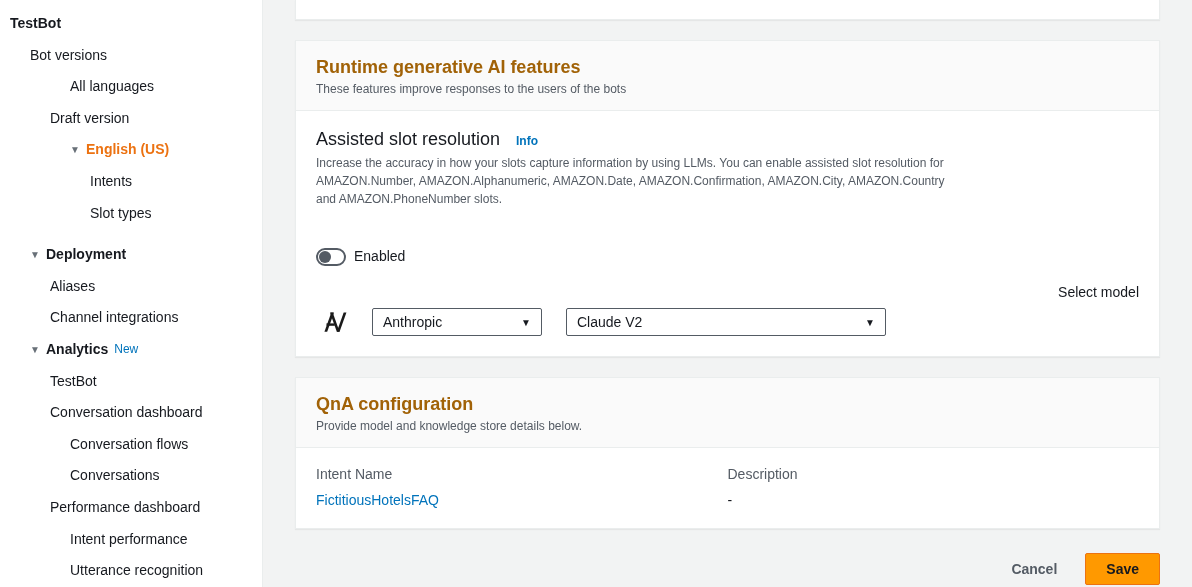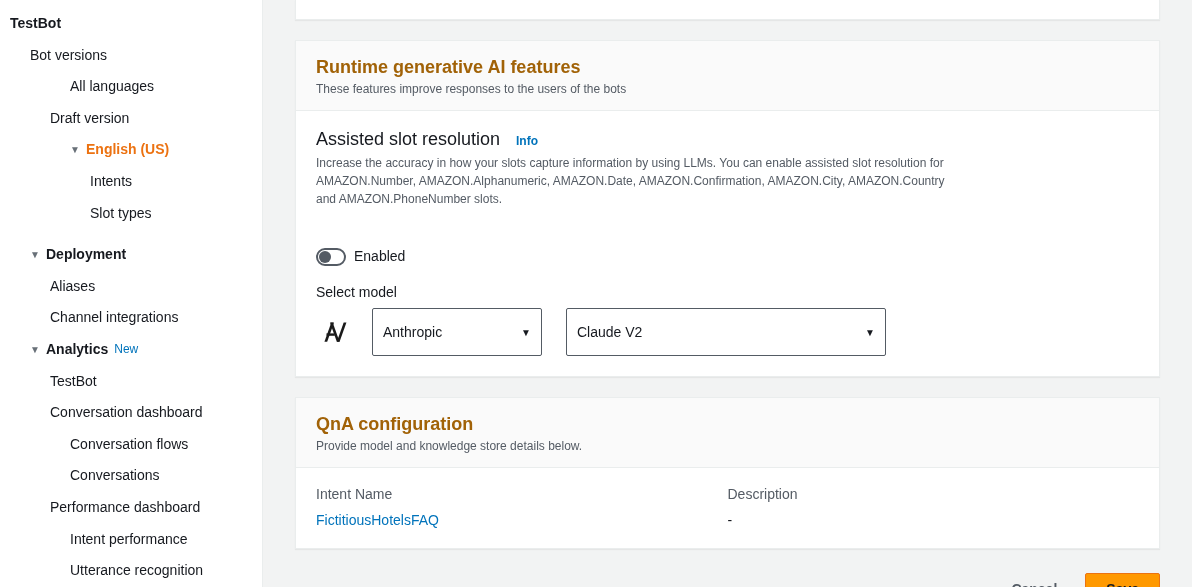--- a/index.html
+++ b/index.html
@@ -133,37 +133,38 @@
     width: 12px;
     height: 12px;
     border-radius: 50%;
     background: #545b64;
   }
   .select-label {
     font-size: 14px;
     color: #16191f;
     margin-top: 18px;
     margin-bottom: 8px;
+    text-align: right;
   }
   .select-row {
     display: flex;
     align-items: center;
     gap: 24px;
   }
   .anthropic-logo {
     width: 32px;
     height: 22px;
     position: relative;
     flex-shrink: 0;
   }
   .anthropic-logo svg { width: 32px; height: 22px; }
   .select {
     border: 1px solid #545b64;
     border-radius: 2px;
-    height: 48px;
+    height: 28px;
     display: flex;
     align-items: center;
     justify-content: space-between;
     padding: 0 10px;
     background: #fff;
     cursor: pointer;
     font-size: 14px;
   }
   .select .chev {
     font-size: 10px;

